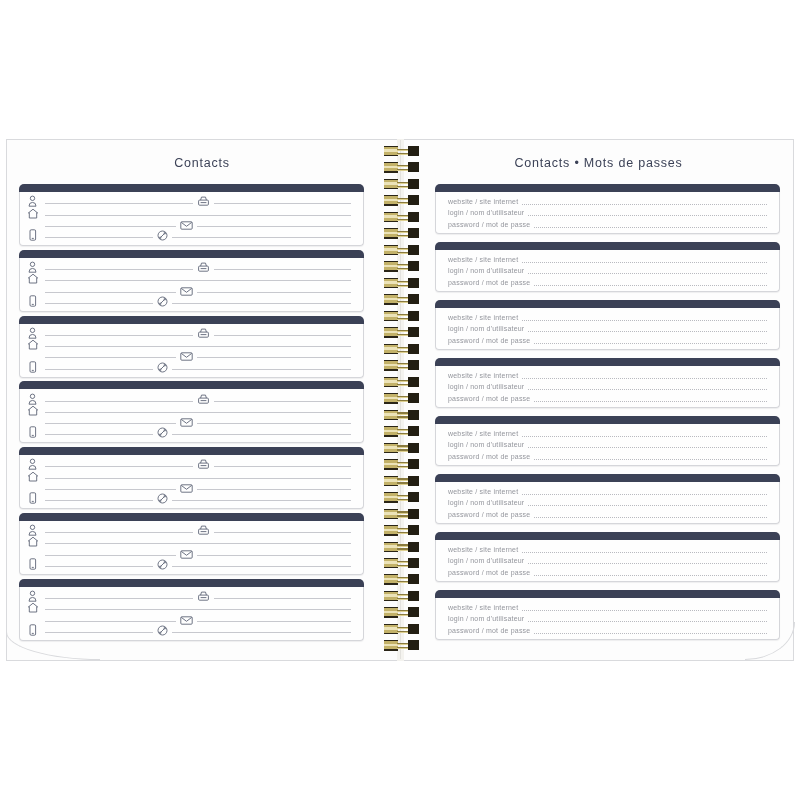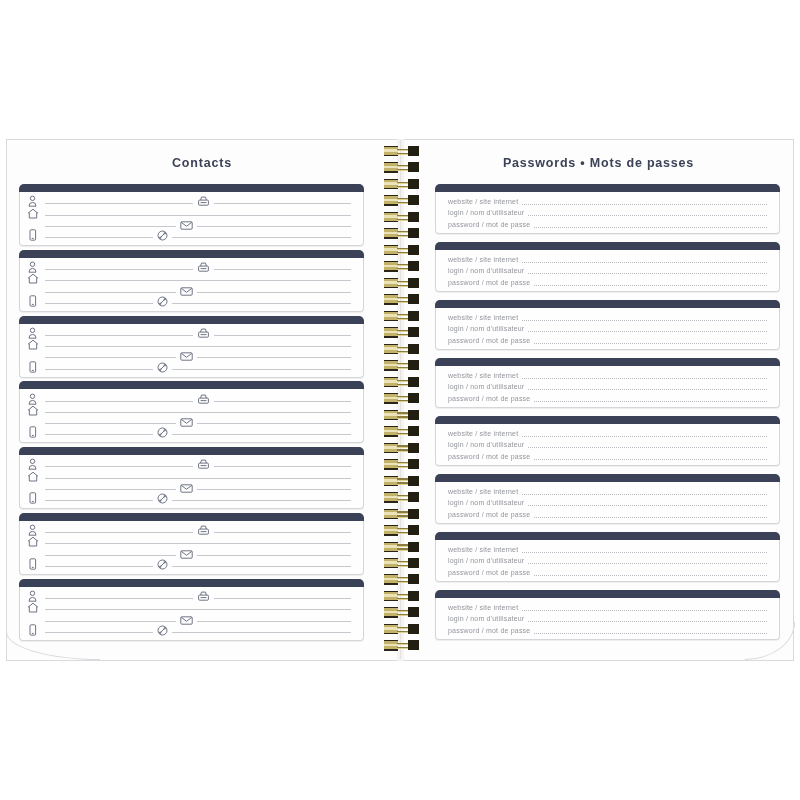--- a/index.html
+++ b/index.html
@@ -27,21 +27,21 @@
     border-left:1px solid var(--page-edge);
     border-bottom:1px solid var(--page-edge);}
   .page-right{left:404px;width:390px;
     border-top:1px solid var(--page-edge);
     border-right:1px solid var(--page-edge);
     border-bottom:1px solid var(--page-edge);}
   .page-gap{position:absolute;top:139px;left:397px;width:7px;height:522px;background:#f4f3ef;}
   .gap-line{position:absolute;top:140px;left:400px;width:1px;height:519px;background:#e3e2de;}
 
   .page-title{position:absolute;top:16px;left:0;width:100%;text-align:center;
-    font-size:12.5px;font-weight:bold;letter-spacing:0.8px;color:var(--title-text);}
+    font-size:12.5px;font-weight:normal;letter-spacing:0.8px;color:var(--title-text);}
 
   
   .blocks{position:absolute;display:flex;flex-direction:column;}
   .block{box-shadow:0 1px 1px rgba(40,40,60,0.07);border-radius:5px 5px 4px 4px;}
   .block-header{height:8px;background:var(--header-bar);border-radius:5px 5px 0 0;}
   .block-body{background:#fefefe;border:1px solid var(--block-border);border-top:none;
     border-radius:0 0 4px 4px;}
 
   
   .contacts{top:44px;left:12px;width:345px;gap:3.8px;}
@@ -564,21 +564,21 @@
               </span>
               <span class="line grow"></span>
             </div>
 
           </div>
         </div>
       </div>
   </section>
 
   <section class="page page-right">
-    <h2 class="page-title">Passwords • Mots de passes</h2>
+    <h2 class="page-title">Contacts • Mots de passes</h2>
 
     <div class="blocks passwords">
 
         <div class="block password-block">
           <div class="block-header"></div>
           <div class="block-body">
             <div class="prow">
               <span class="plabel">website / site internet</span>
               <span class="dline"></span>
             </div>

